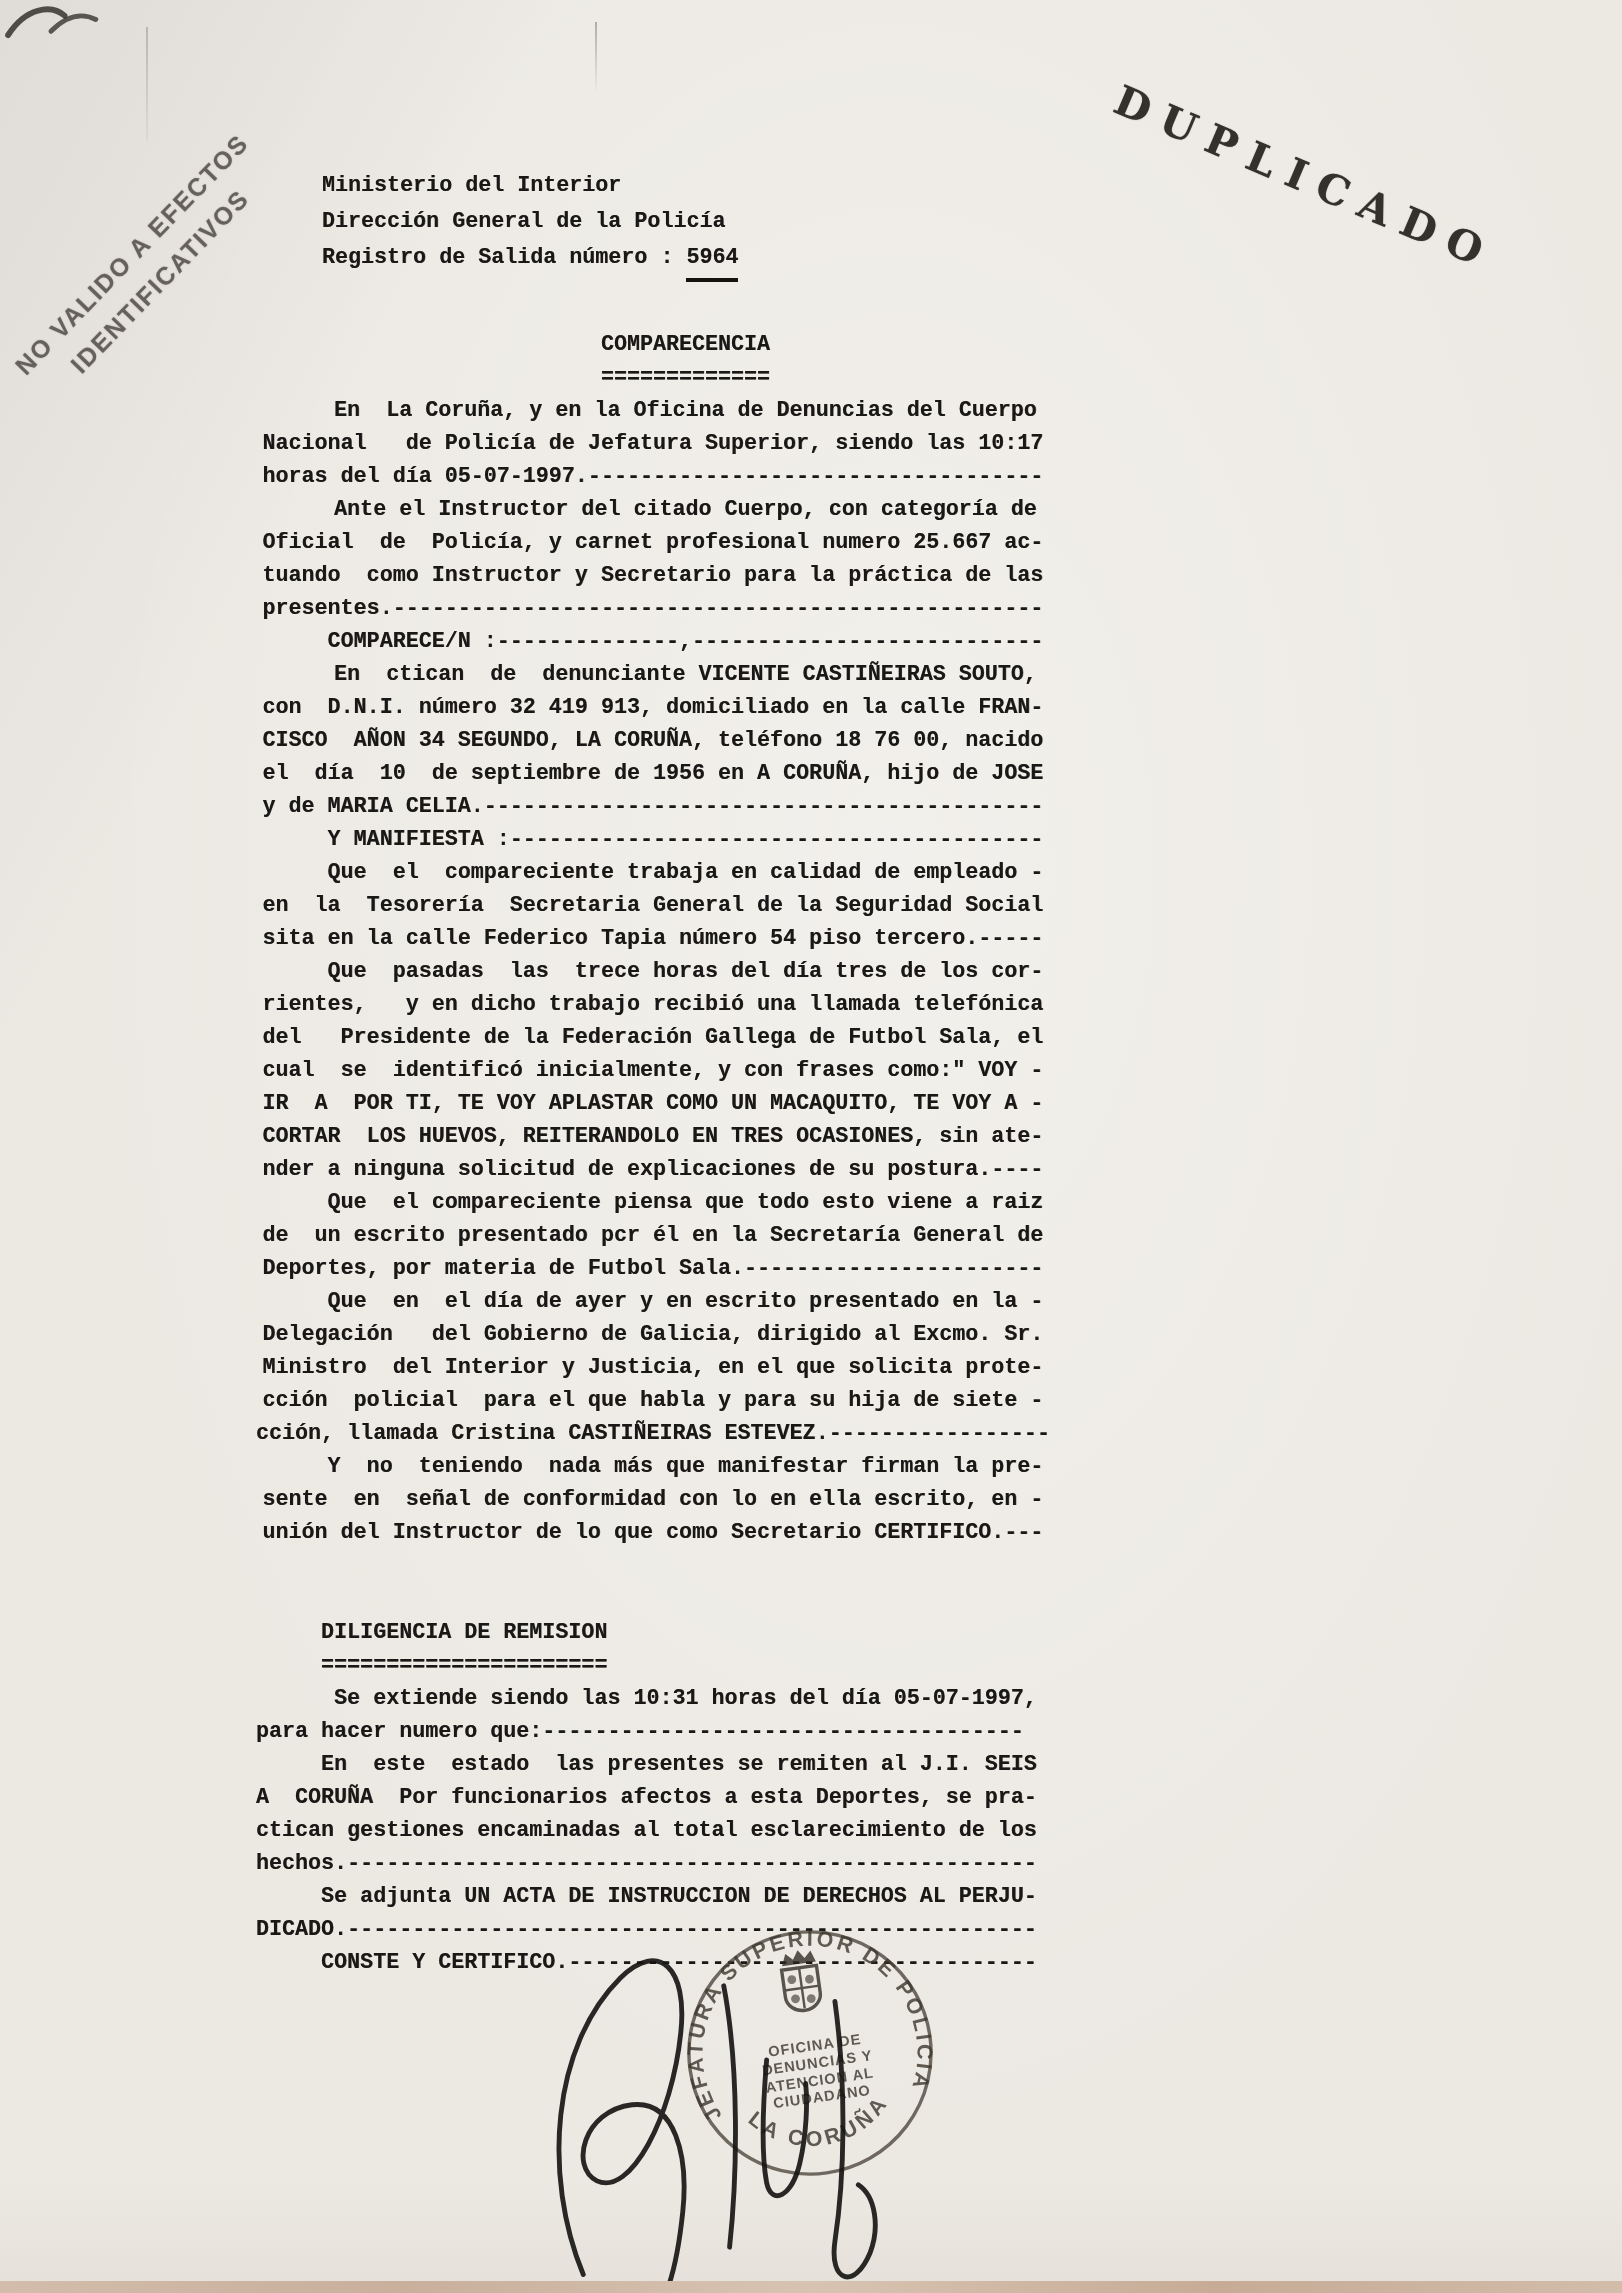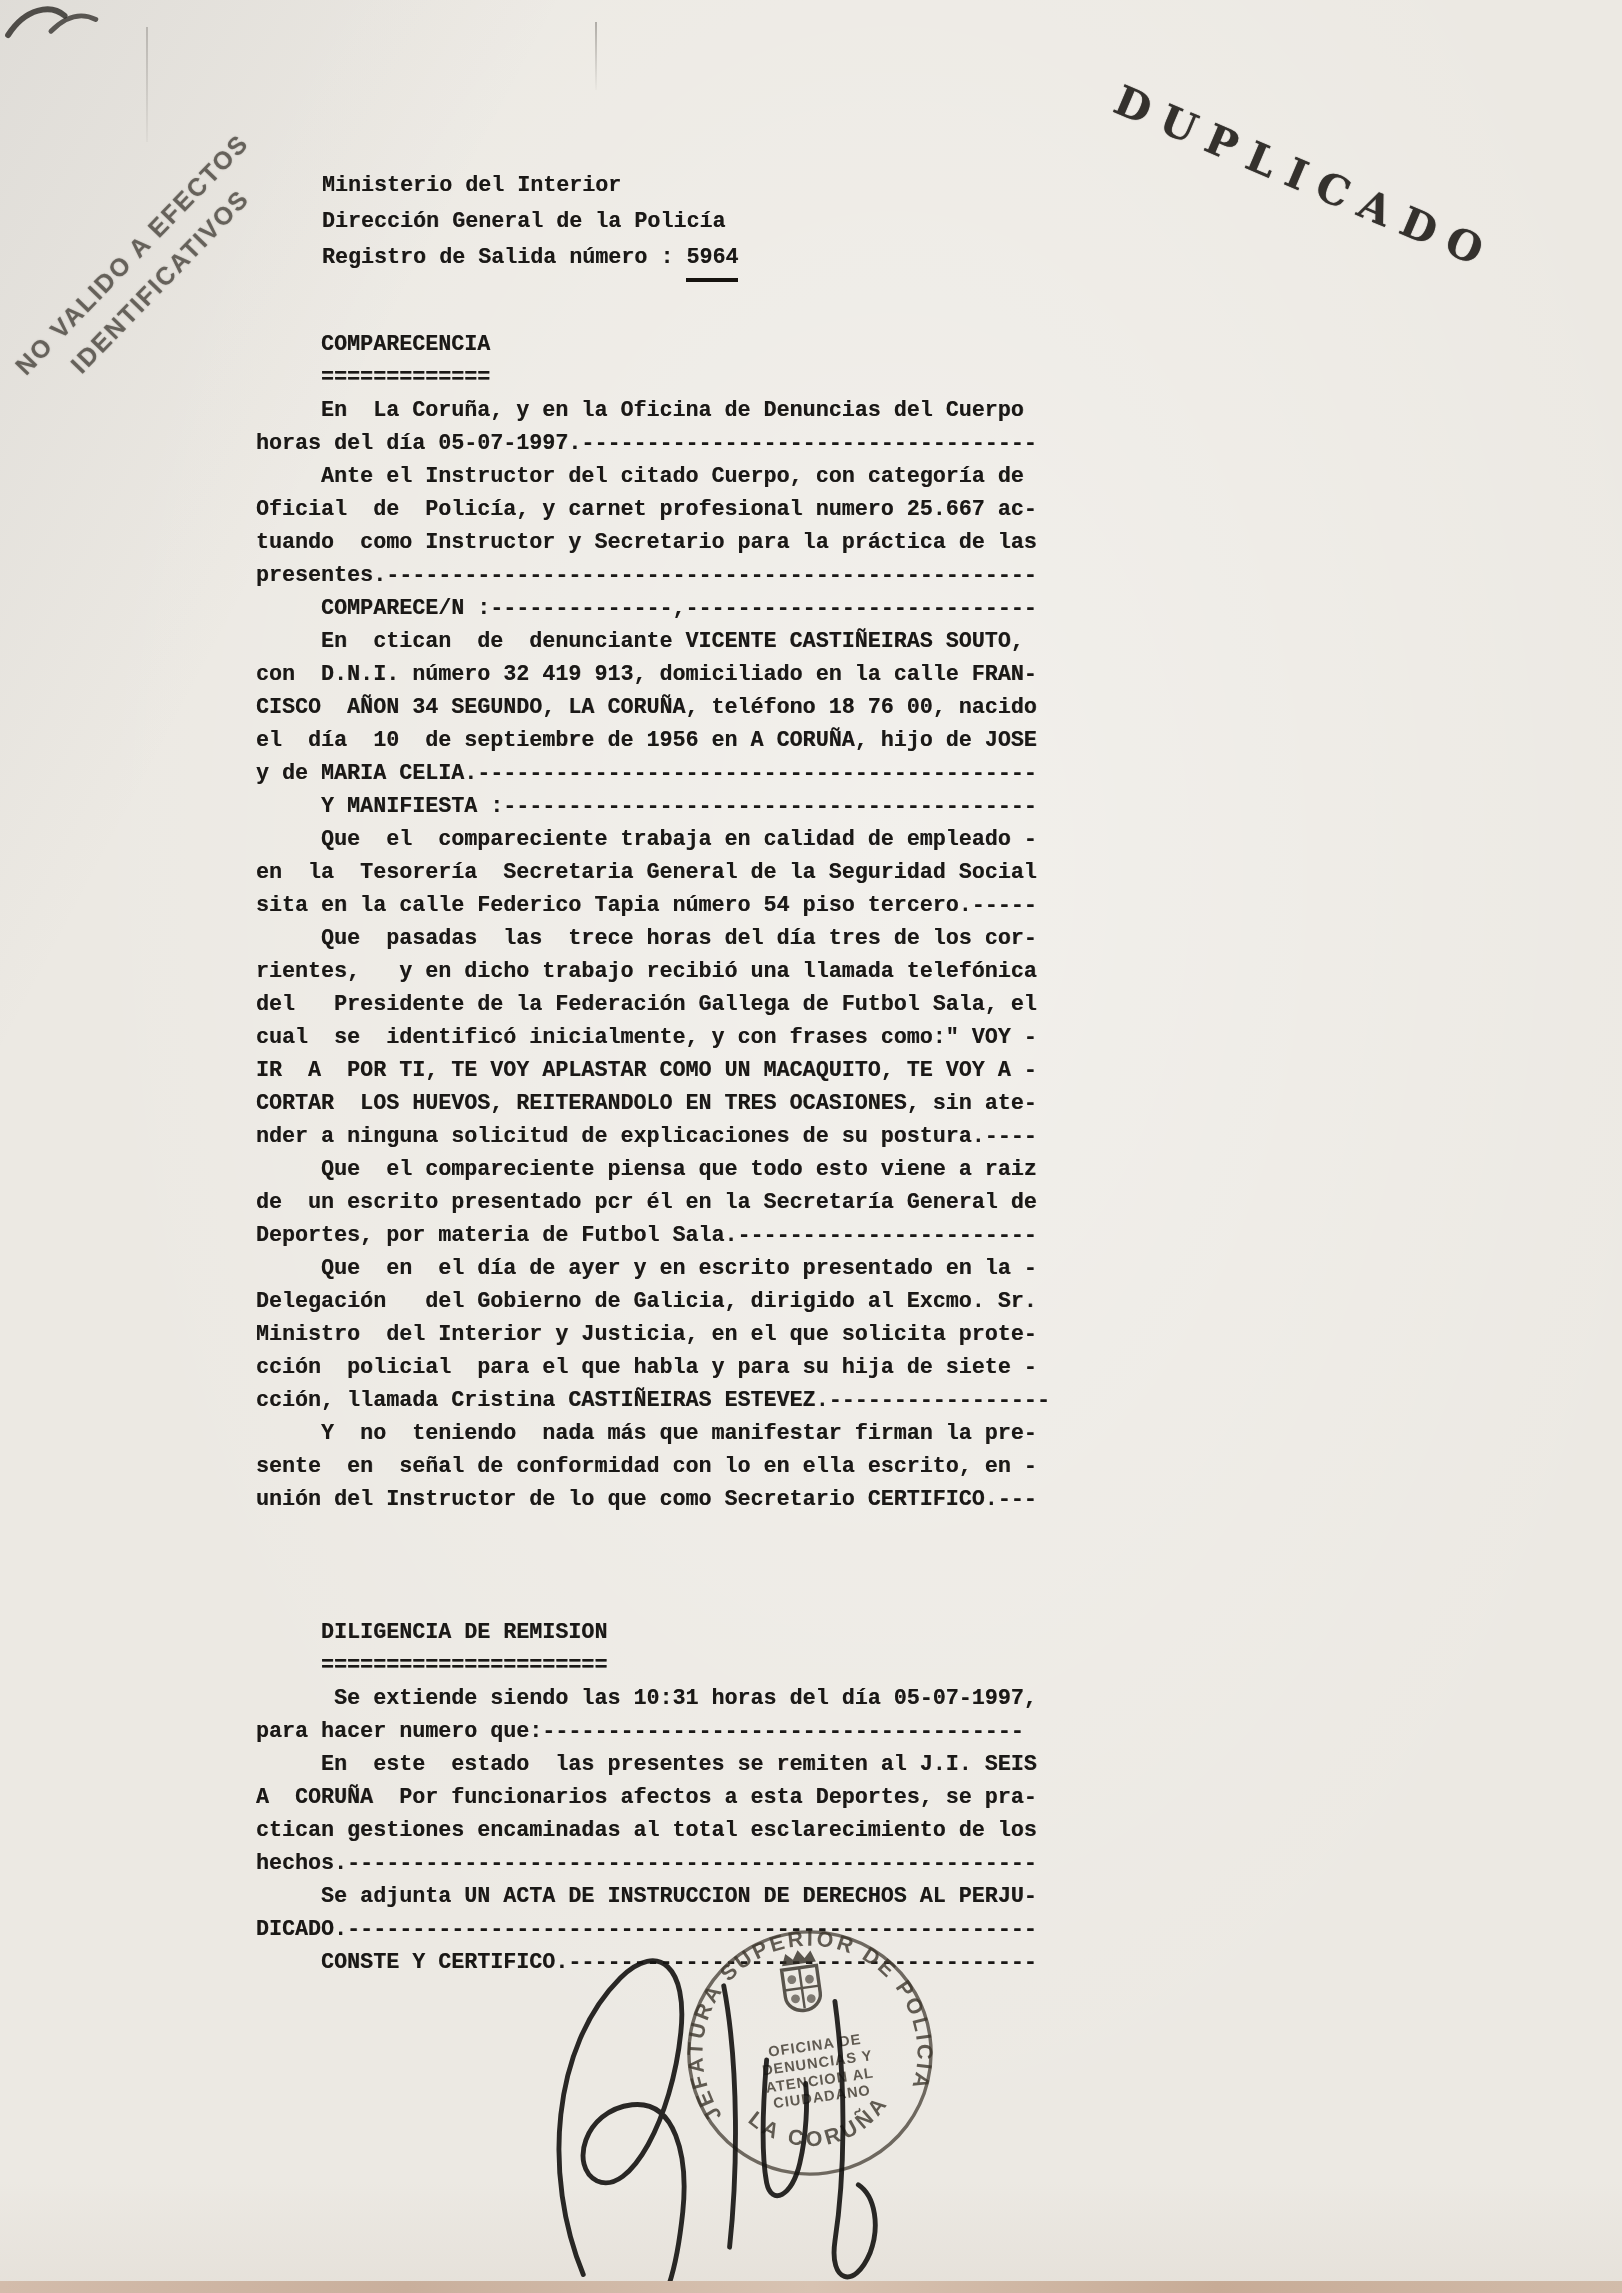--- a/index.html
+++ b/index.html
@@ -17,21 +17,21 @@
   }
   .typed{
     position:absolute;color:#1a1816;font-weight:700;font-size:21.7px;
     text-shadow:0.3px 0.3px 0.5px rgba(26,24,22,0.55);
   }
   .tline{white-space:pre;height:33px;line-height:33px;}
   .header-block{left:322px;top:168px;}
   .header-block .tline{height:36px;line-height:36px;}
   .registro-line{white-space:pre;}
   .num-underline{border-bottom:4.9px solid #16130f;padding-bottom:8px;}
-  .body-block-1{left:256px;top:328px;}
+  .body-block-1{left:256px;top:328px;text-align:center;}
   .body-block-2{left:256px;top:1616px;}
 
   .stamp-duplicado{
     position:absolute;left:1126px;top:76px;
     transform:rotate(23deg);transform-origin:0 0;
     font-family:"DejaVu Serif",serif;font-weight:700;
     font-size:41px;letter-spacing:13.7px;color:#201d1a;opacity:0.9;
     text-shadow:0 0 1px rgba(30,28,25,0.8);
     white-space:nowrap;
   }
@@ -85,20 +85,21 @@
 
 <div class="stamp-novalido">
   <div>NO VALIDO A EFECTOS</div>
   <div>IDENTIFICATIVOS</div>
 </div>
 
 <div class="typed body-block-1">
     <div class="tline">     COMPARECENCIA</div>
     <div class="tline">     =============</div>
     <div class="tline">     En  La Coruña, y en la Oficina de Denuncias del Cuerpo</div>
+    <div class="tline">Nacional   de Policía de Jefatura Superior, siendo las 10:17</div>
     <div class="tline">horas del día 05-07-1997.-----------------------------------</div>
     <div class="tline">     Ante el Instructor del citado Cuerpo, con categoría de</div>
     <div class="tline">Oficial  de  Policía, y carnet profesional numero 25.667 ac-</div>
     <div class="tline">tuando  como Instructor y Secretario para la práctica de las</div>
     <div class="tline">presentes.--------------------------------------------------</div>
     <div class="tline">     COMPARECE/N :--------------,---------------------------</div>
     <div class="tline">     En  ctican  de  denunciante VICENTE CASTIÑEIRAS SOUTO,</div>
     <div class="tline">con  D.N.I. número 32 419 913, domiciliado en la calle FRAN-</div>
     <div class="tline">CISCO  AÑON 34 SEGUNDO, LA CORUÑA, teléfono 18 76 00, nacido</div>
     <div class="tline">el  día  10  de septiembre de 1956 en A CORUÑA, hijo de JOSE</div>

